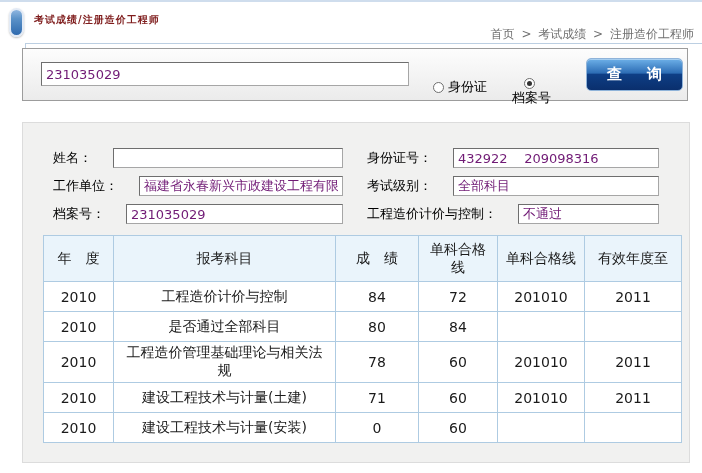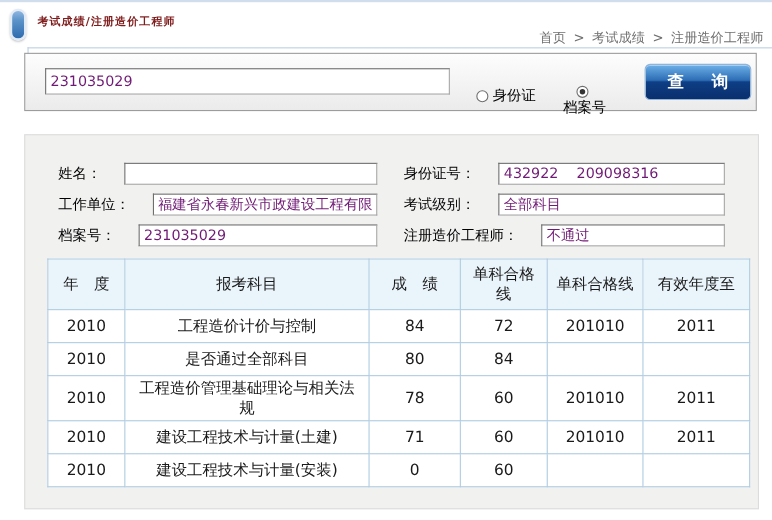--- a/index.html
+++ b/index.html
@@ -181,21 +181,21 @@
       <input class="tb" type="text" value="全部科目" style="">
     </div>
   </div>
 
   <div class="form-row fr3">
     <div class="form-field f-left">
       <span class="form-label">档案号：</span>
       <input class="tb" type="text" value="231035029" style="">
     </div>
     <div class="form-field f-right">
-      <span class="form-label">注册造价工程师：</span>
+      <span class="form-label">工程造价计价与控制：</span>
       <input class="tb" type="text" value="不通过" style="">
     </div>
   </div>
 
   <table class="score-table">
     <colgroup>
       <col style="width:70px">
         <col style="width:222px">
         <col style="width:83px">
       <col style="width:79px">

